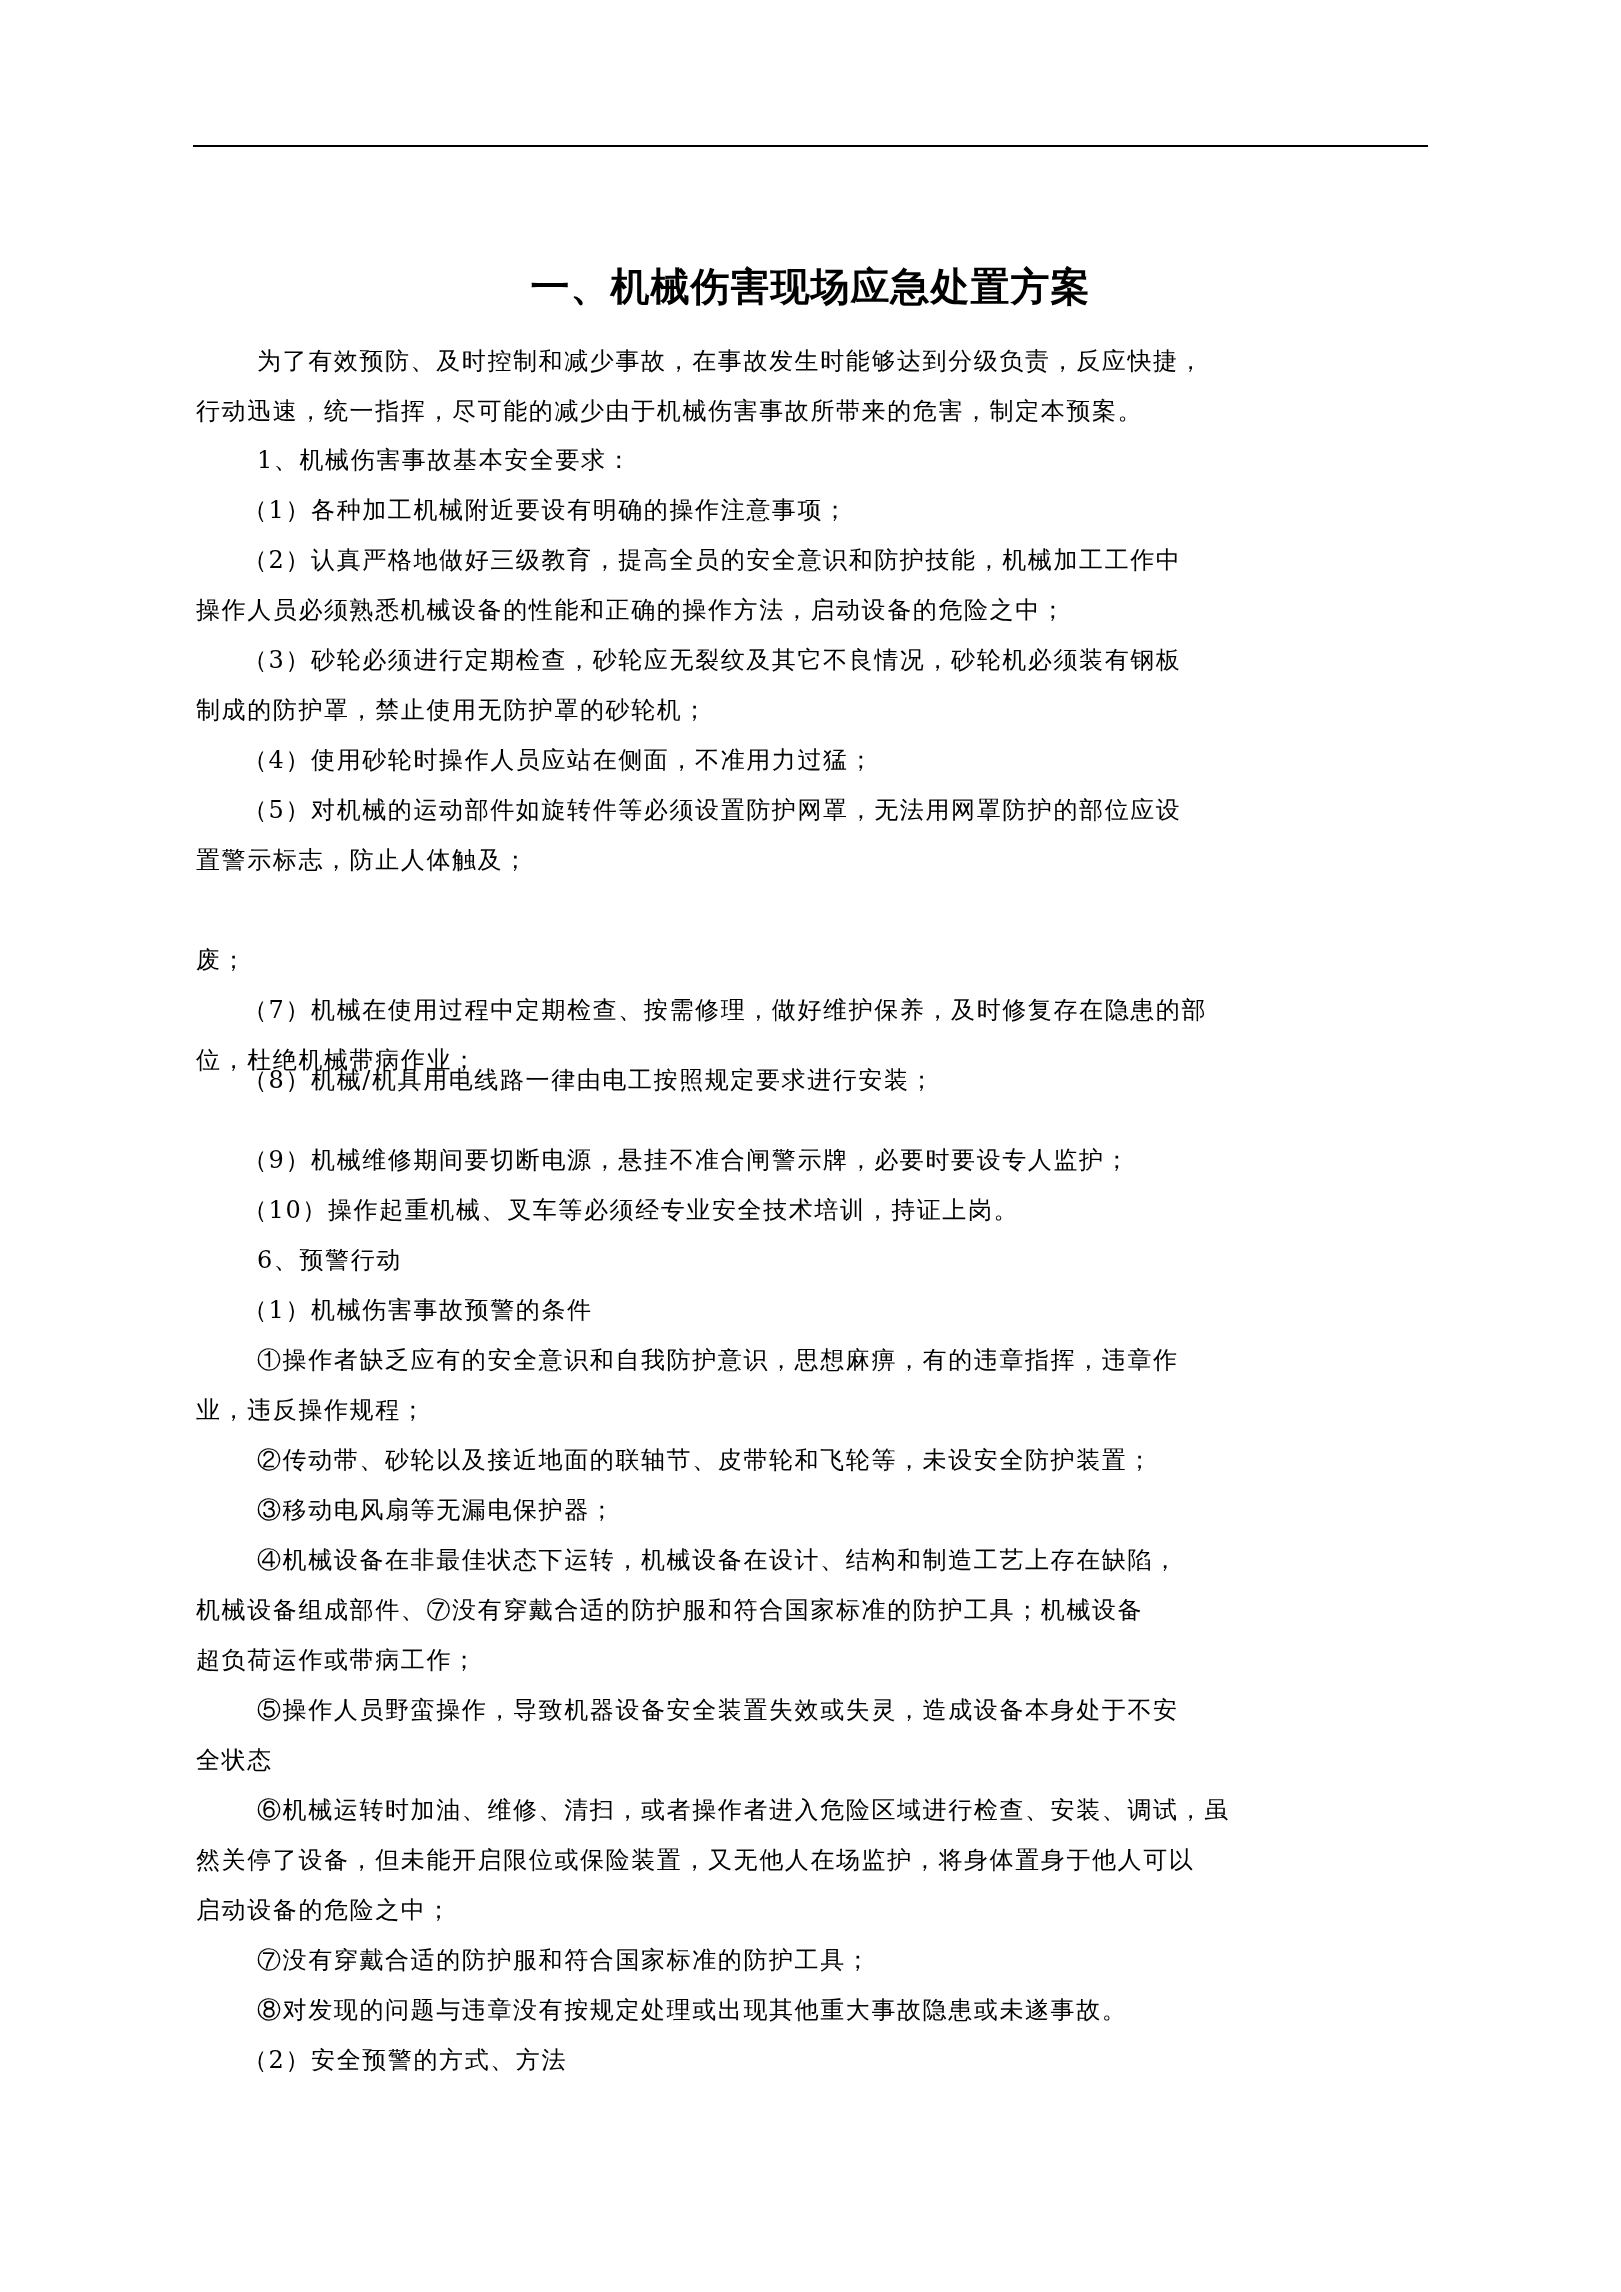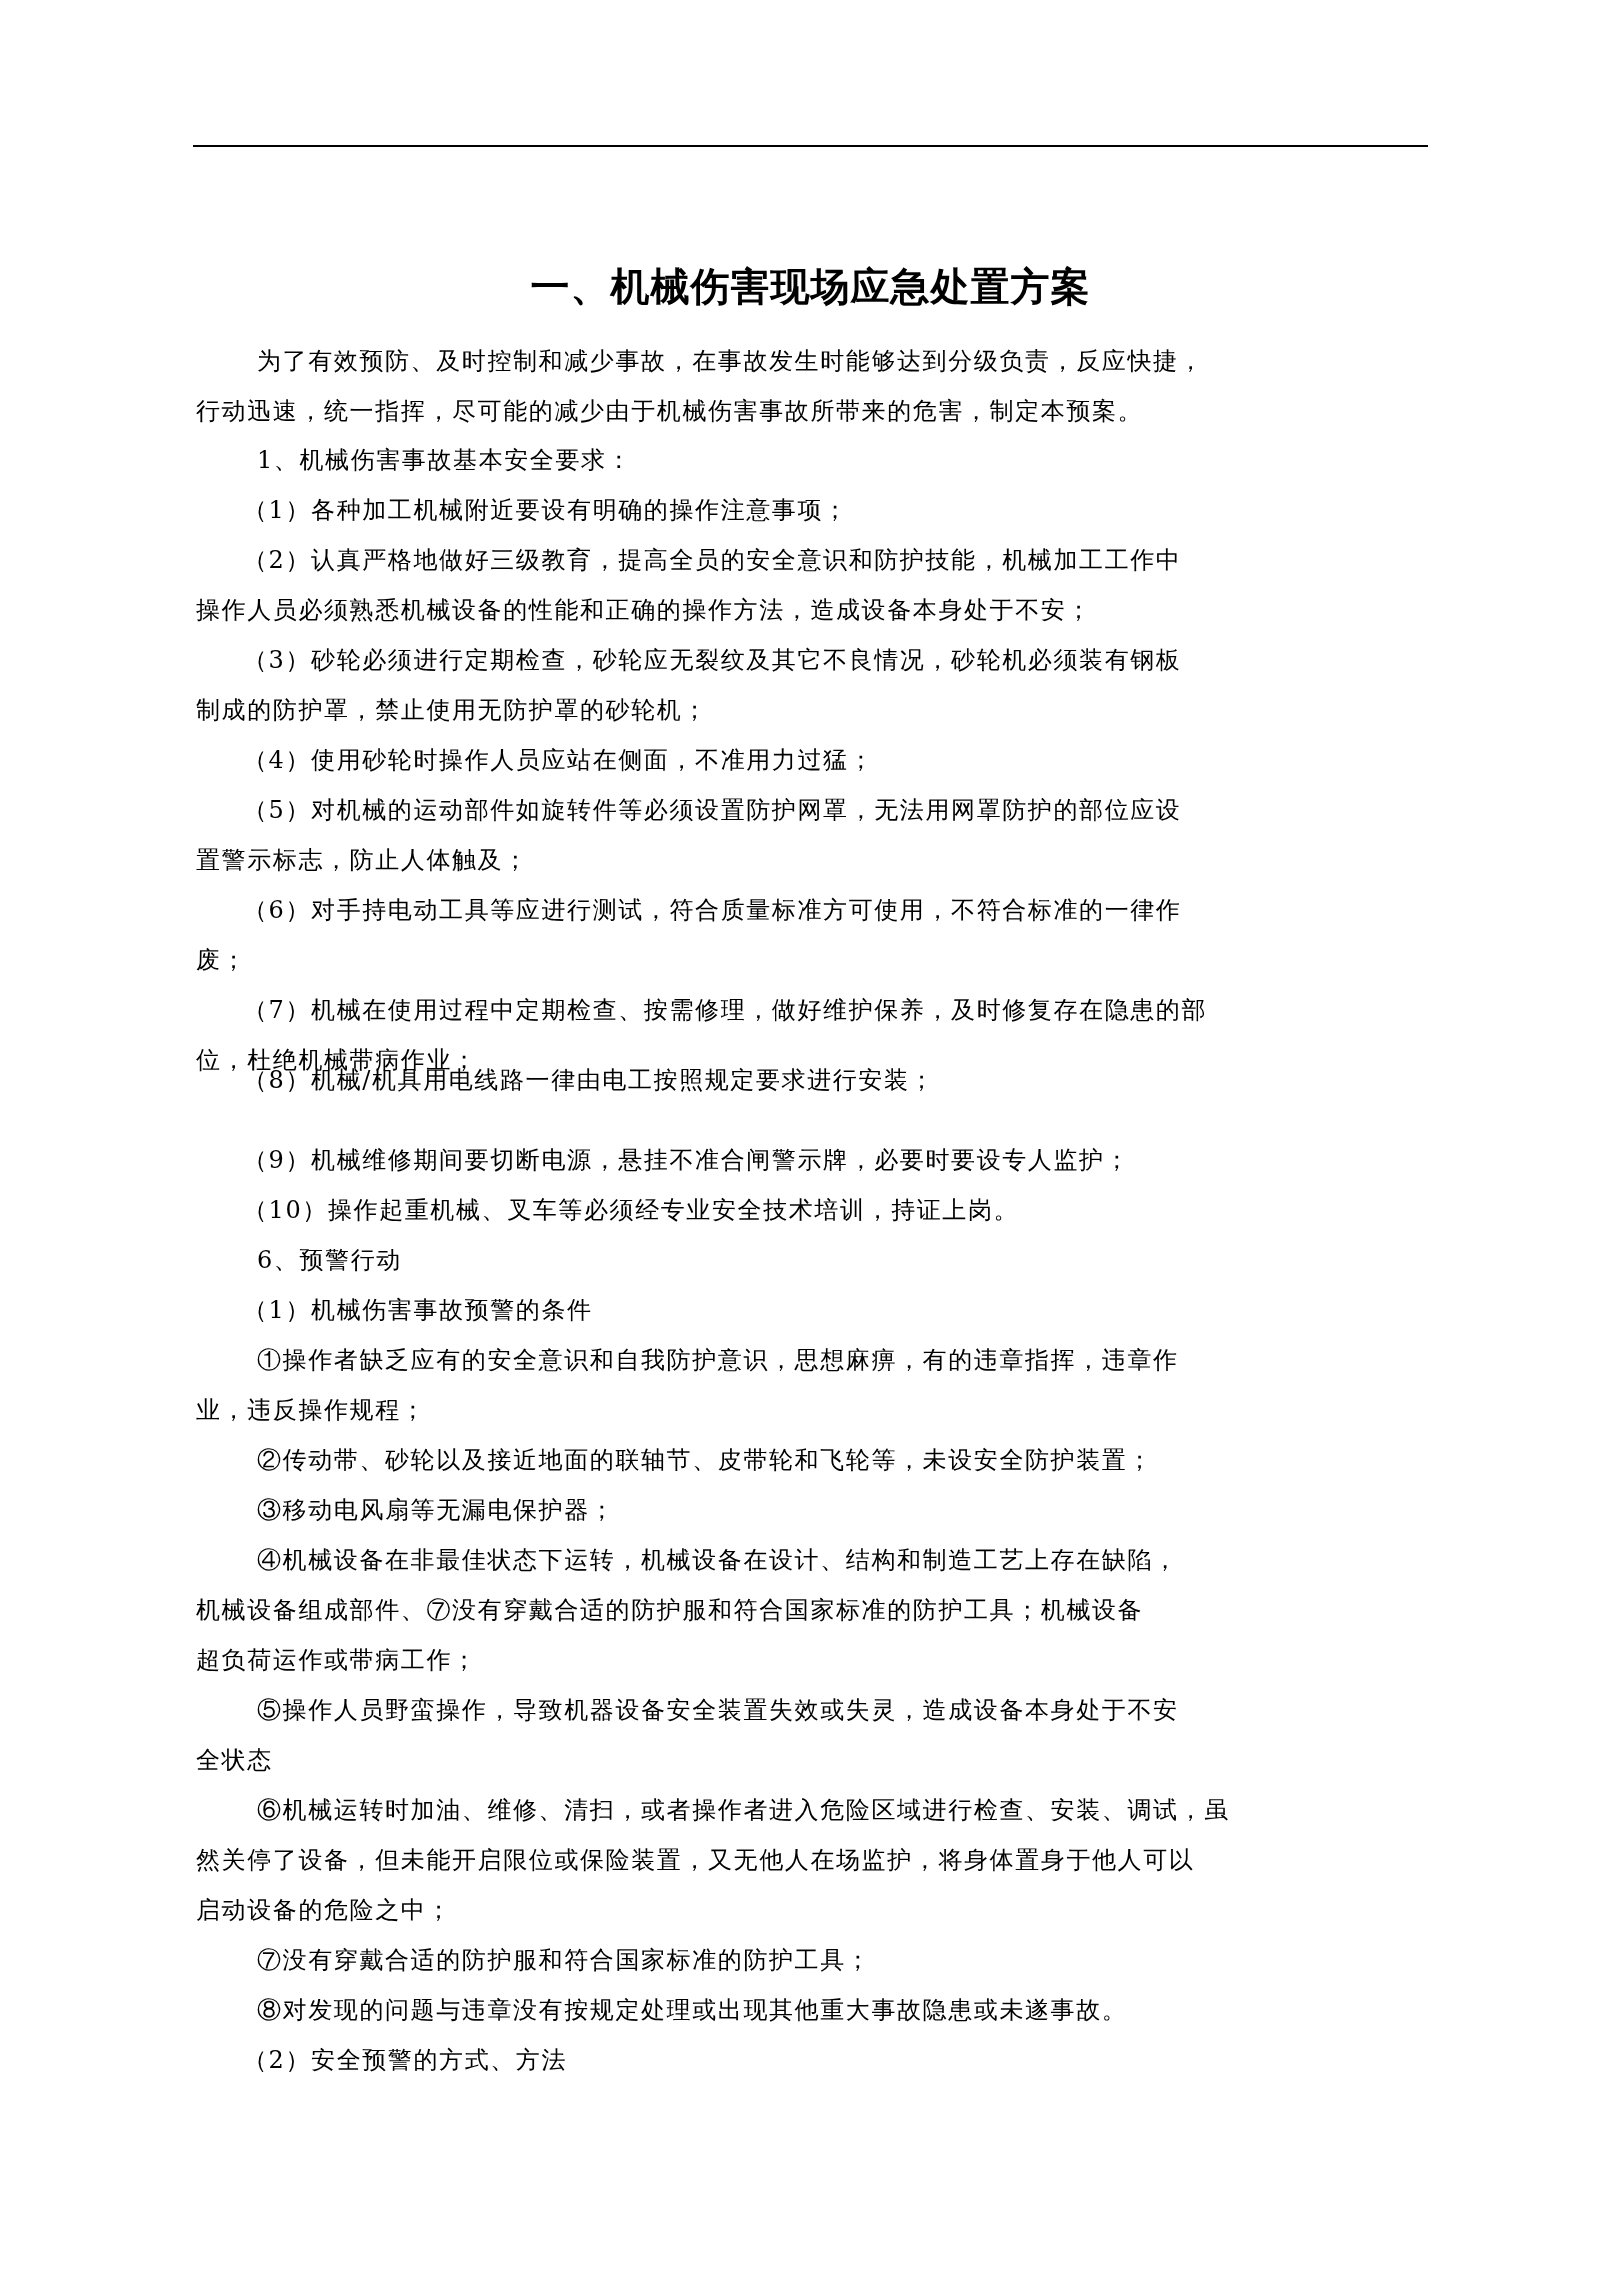--- a/index.html
+++ b/index.html
@@ -65,31 +65,30 @@
   <div class="title">一、机械伤害现场应急处置方案</div>
 
   <div class="line indent" style="top:336px">为了有效预防、及时控制和减少事故，在事故发生时能够达到分级负责，反应快捷，</div>
   <div class="line" style="top:386px">行动迅速，统一指挥，尽可能的减少由于机械伤害事故所带来的危害，制定本预案。</div>
 
   <div class="line indent" style="top:435px">1、机械伤害事故基本安全要求：</div>
 
   <div class="line indent-half" style="top:485px">（1）各种加工机械附近要设有明确的操作注意事项；</div>
 
   <div class="line indent-half" style="top:535px">（2）认真严格地做好三级教育，提高全员的安全意识和防护技能，机械加工工作中</div>
-  <div class="line" style="top:585px">操作人员必须熟悉机械设备的性能和正确的操作方法，造成设备本身处于不安；</div>
+  <div class="line" style="top:585px">操作人员必须熟悉机械设备的性能和正确的操作方法，启动设备的危险之中；</div>
 
   <div class="line indent-half" style="top:635px">（3）砂轮必须进行定期检查，砂轮应无裂纹及其它不良情况，砂轮机必须装有钢板</div>
   <div class="line" style="top:685px">制成的防护罩，禁止使用无防护罩的砂轮机；</div>
 
   <div class="line indent-half" style="top:735px">（4）使用砂轮时操作人员应站在侧面，不准用力过猛；</div>
 
   <div class="line indent-half" style="top:785px">（5）对机械的运动部件如旋转件等必须设置防护网罩，无法用网罩防护的部位应设</div>
   <div class="line" style="top:835px">置警示标志，防止人体触及；</div>
 
-  <div class="line indent-half" style="top:885px">（6）对手持电动工具等应进行测试，符合质量标准方可使用，不符合标准的一律作</div>
   <div class="line" style="top:935px">废；</div>
 
   <div class="line indent-half" style="top:985px">（7）机械在使用过程中定期检查、按需修理，做好维护保养，及时修复存在隐患的部</div>
   <div class="line" style="top:1035px">位，杜绝机械带病作业；</div>
 
   <div class="line indent-half" style="top:1055px">（8）机械/机具用电线路一律由电工按照规定要求进行安装；</div>
 
   <div class="line indent-half" style="top:1135px">（9）机械维修期间要切断电源，悬挂不准合闸警示牌，必要时要设专人监护；</div>
 
   <div class="line indent-half" style="top:1185px">（10）操作起重机械、叉车等必须经专业安全技术培训，持证上岗。</div>

